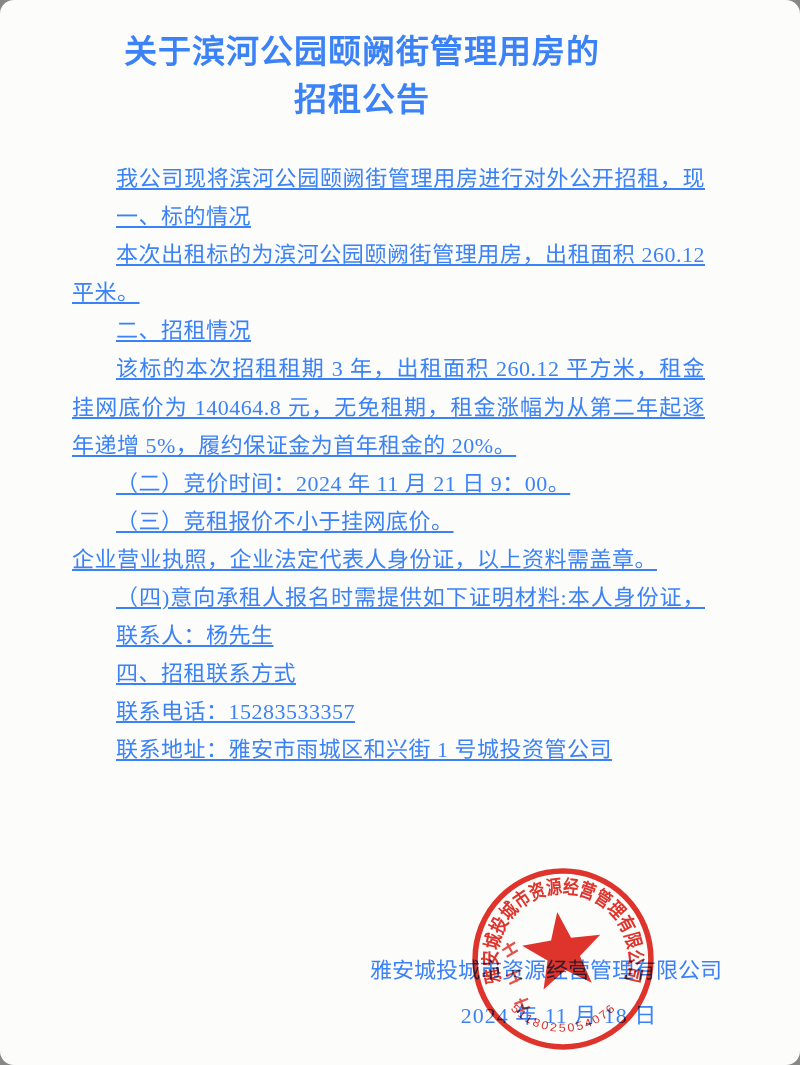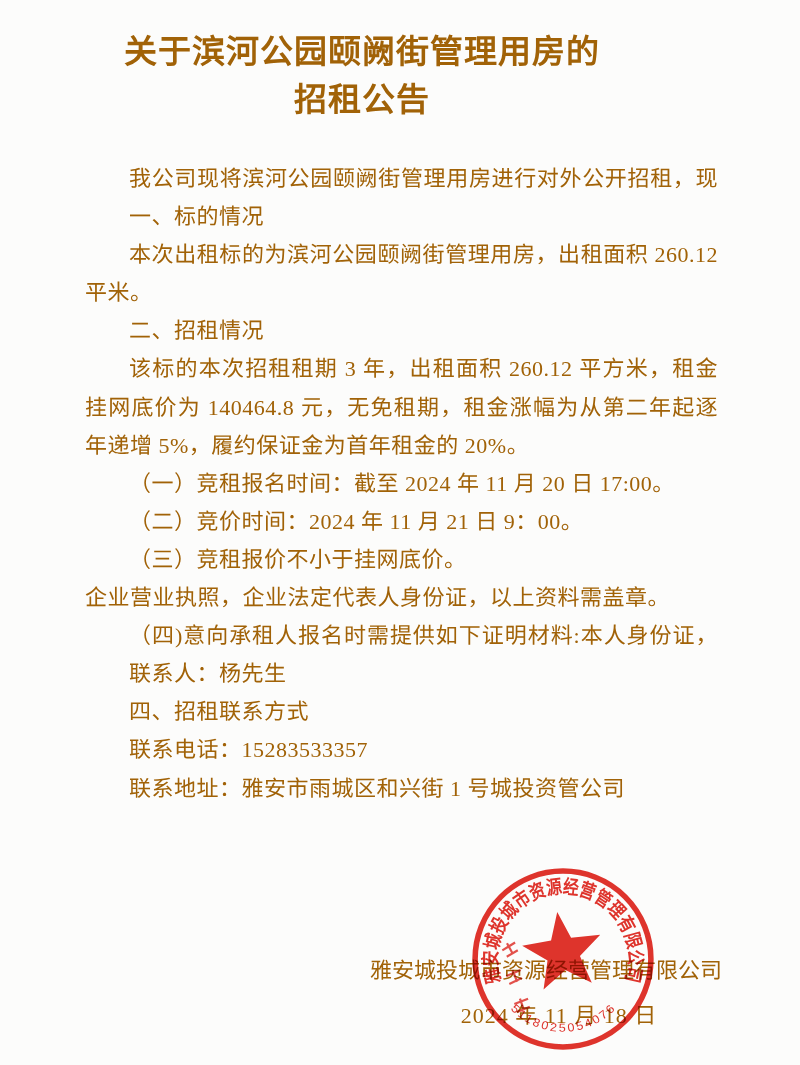--- a/index.html
+++ b/index.html
@@ -4,42 +4,44 @@
 <style>
   html, body { margin: 0; padding: 0; background: #888; }
   .page {
     position: relative;
     width: 800px;
     height: 1065px;
     margin: 0 auto;
     background: #fcfcfb;
     overflow: hidden;
     font-family: "Liberation Serif", "DejaVu Serif", serif;
-    color: #a16207;
+    color: #3b82f6;
+    border-radius: 14px;
   }
   .doc-title {
     position: absolute;
     top: 28px;
     left: 0;
     width: 724px;
     text-align: center;
     font-size: 33px;
     font-weight: bold;
     line-height: 48px;
     letter-spacing: 1px;
   }
   .doc-title .title-line { display: block; }
   .body-text {
     position: absolute;
     top: 160px;
-    left: 85px;
+    left: 72px;
     width: 633px;
     font-size: 22px;
     line-height: 38.1px;
     letter-spacing: 0.5px;
+    text-decoration: underline;
   }
   .line { white-space: nowrap; }
   .line.indent { text-indent: 2em; }
   .line.justify {
     white-space: normal;
     text-align: justify;
     text-align-last: justify;
   }
   .signature {
     position: absolute;
@@ -78,21 +80,20 @@
   <div class="body-text" id="body-text">
 
   <div class="line indent justify">我公司现将滨河公园颐阙街管理用房进行对外公开招租，现</div>
       <div class="line indent">一、标的情况</div>
       <div class="line indent justify">本次出租标的为滨河公园颐阙街管理用房，出租面积 260.12</div>
       <div class="line">平米。</div>
       <div class="line indent">二、招租情况</div>
       <div class="line indent justify">该标的本次招租租期 3 年，出租面积 260.12 平方米，租金</div>
       <div class="line justify">挂网底价为 140464.8 元，无免租期，租金涨幅为从第二年起逐</div>
       <div class="line">年递增 5%，履约保证金为首年租金的 20%。</div>
-      <div class="line indent">（一）竞租报名时间：截至 2024 年 11 月 20 日 17:00。</div>
       <div class="line indent">（二）竞价时间：2024 年 11 月 21 日 9：00。</div>
       <div class="line indent">（三）竞租报价不小于挂网底价。</div>
       <div class="line">企业营业执照，企业法定代表人身份证，以上资料需盖章。</div>
       <div class="line indent justify">（四)意向承租人报名时需提供如下证明材料:本人身份证，</div>
       <div class="line indent">联系人：杨先生</div>
       <div class="line indent">四、招租联系方式</div>
       <div class="line indent">联系电话：15283533357</div>
       <div class="line indent">联系地址：雅安市雨城区和兴街 1 号城投资管公司</div>
     </div>
 

